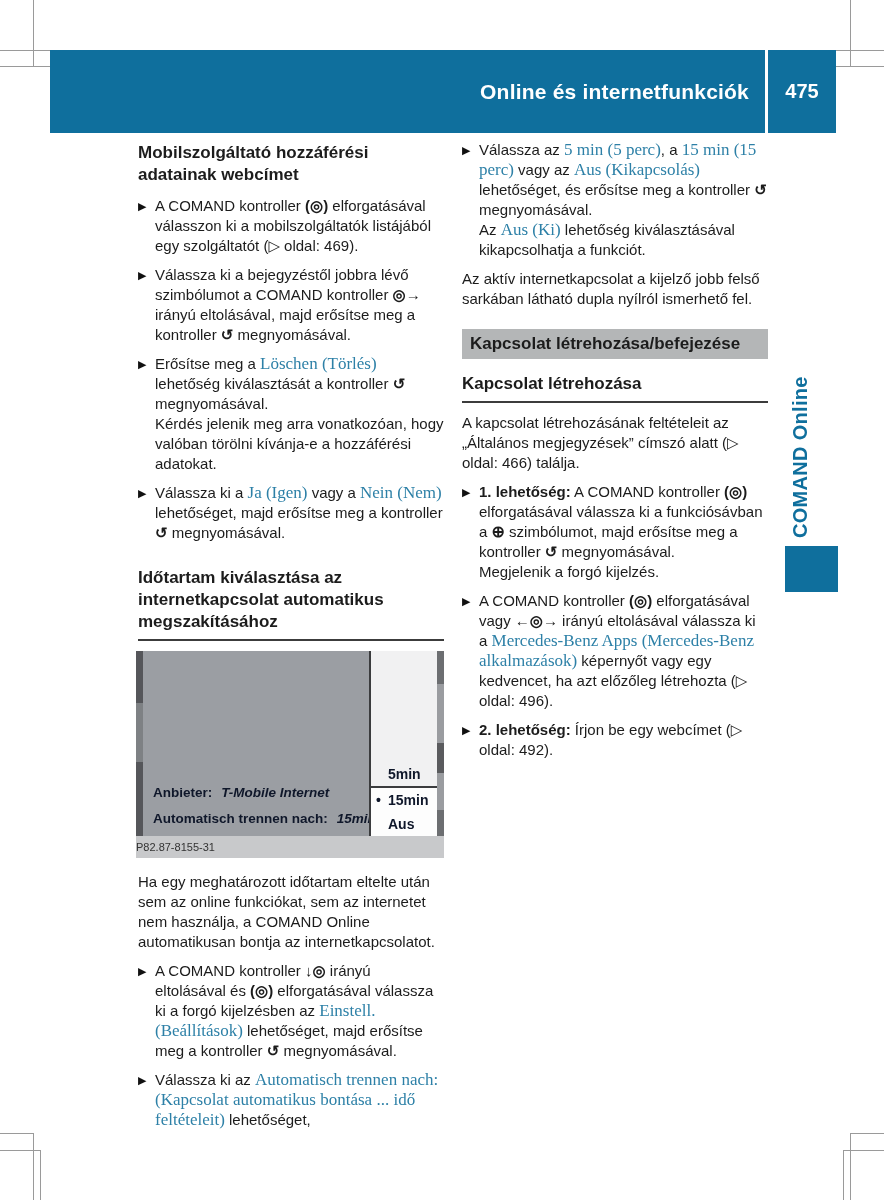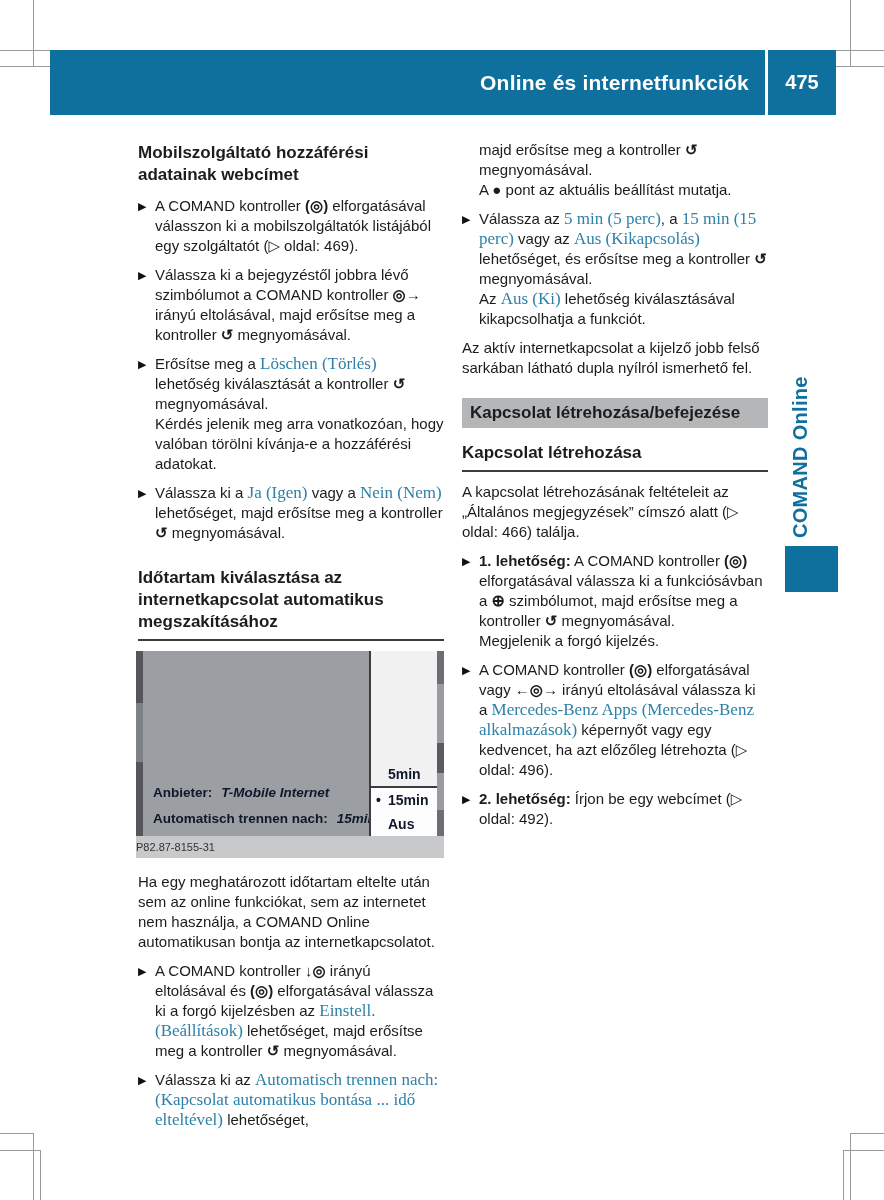--- a/index.html
+++ b/index.html
@@ -16,21 +16,21 @@
   *{margin:0;padding:0;box-sizing:border-box;}
   html,body{background:#fff;}
   body{font-family:"Liberation Sans",sans-serif;color:var(--text);}
   .page{position:relative;width:884px;height:1200px;background:#fff;overflow:hidden;}
 
   
   .mark{position:absolute;background:#9a9a9a;}
   .mark[data-name="crop-mark"]{pointer-events:none;}
 
   
-  .header-bar{position:absolute;left:50px;top:50px;width:786px;height:65px;
+  .header-bar{position:absolute;left:50px;top:50px;width:786px;height:83px;
     background:var(--accent);display:flex;align-items:center;color:#fff;}
   .header-title{flex:1;text-align:right;font-size:21px;font-weight:bold;padding-right:16px;letter-spacing:.2px;}
   .header-divider{width:3px;height:100%;background:#fff;}
   .header-pagenum{width:68px;text-align:center;font-size:20px;font-weight:bold;}
 
   
   .side-tab-label{position:absolute;left:779px;top:366px;height:182px;width:42px;
     writing-mode:vertical-rl;transform:rotate(180deg);
     font-size:20px;font-weight:bold;color:var(--accent);
     display:flex;align-items:center;justify-content:center;letter-spacing:.3px;}
@@ -155,30 +155,27 @@
     <div data-name="instruction-list">
         <div class="block para" data-name="paragraph">
           <div class="content" data-name="block-content"><span data-name="body-text">Ha egy meghatározott időtartam eltelte után sem az online funkciókat, sem az internetet nem használja, a COMAND Online automatikusan bontja az internetkapcsolatot.</span></div>
         </div>
         <div class="block bullet" data-name="instruction-item">
           <span class="marker" data-name="bullet-arrow-icon">▶</span>
           <div class="content" data-name="block-content"><span data-name="body-text">A COMAND kontroller </span><span class="icon slide-down-controller-icon" data-name="slide-down-controller-icon">↓◎</span><span data-name="body-text"> irányú eltolásával és </span><span class="icon rotate-controller-icon" data-name="rotate-controller-icon">(◎)</span><span data-name="body-text"> elforgatásával válassza ki a forgó kijelzésben az </span><span class="code" data-name="menu-item-name-text">Einstell. (Beállítások)</span><span data-name="body-text"> lehetőséget, majd erősítse meg a kontroller </span><span class="icon press-controller-icon" data-name="press-controller-icon">↺</span><span data-name="body-text"> megnyomásával.</span></div>
         </div>
         <div class="block bullet" data-name="instruction-item">
           <span class="marker" data-name="bullet-arrow-icon">▶</span>
-          <div class="content" data-name="block-content"><span data-name="body-text">Válassza ki az </span><span class="code" data-name="menu-item-name-text">Automatisch trennen nach: (Kapcsolat automatikus bontása ... idő elteltével)</span><span data-name="body-text"> lehetőséget,</span></div>
+          <div class="content" data-name="block-content"><span data-name="body-text">Válassza ki az </span><span class="code" data-name="menu-item-name-text">Automatisch trennen nach: (Kapcsolat automatikus bontása ... idő feltételeit)</span><span data-name="body-text"> lehetőséget,</span></div>
         </div>
       </div>
   </div>
 
   <div class="col col-right" data-name="right-column">
     <div data-name="instruction-list">
-        <div class="block cont" data-name="paragraph">
-          <div class="content" data-name="block-content"><span data-name="body-text">majd erősítse meg a kontroller </span><span class="icon press-controller-icon" data-name="press-controller-icon">↺</span><span data-name="body-text"> megnyomásával.</span><br><span data-name="body-text">A ● pont az aktuális beállítást mutatja.</span></div>
-        </div>
         <div class="block bullet" data-name="instruction-item">
           <span class="marker" data-name="bullet-arrow-icon">▶</span>
           <div class="content" data-name="block-content"><span data-name="body-text">Válassza az </span><span class="code" data-name="menu-item-name-text">5 min (5 perc)</span><span data-name="body-text">, a </span><span class="code" data-name="menu-item-name-text">15 min (15 perc)</span><span data-name="body-text"> vagy az </span><span class="code" data-name="menu-item-name-text">Aus (Kikapcsolás)</span><span data-name="body-text"> lehetőséget, és erősítse meg a kontroller </span><span class="icon press-controller-icon" data-name="press-controller-icon">↺</span><span data-name="body-text"> megnyomásával.</span><br><span data-name="body-text">Az </span><span class="code" data-name="menu-item-name-text">Aus (Ki)</span><span data-name="body-text"> lehetőség kiválasztásával kikapcsolhatja a funkciót.</span></div>
         </div>
         <div class="block para" data-name="paragraph">
           <div class="content" data-name="block-content"><span data-name="body-text">Az aktív internetkapcsolat a kijelző jobb felső sarkában látható dupla nyílról ismerhető fel.</span></div>
         </div>
       </div>
 
     <div class="bar-heading" data-name="section-bar-heading">Kapcsolat létrehozása/befejezése</div>

